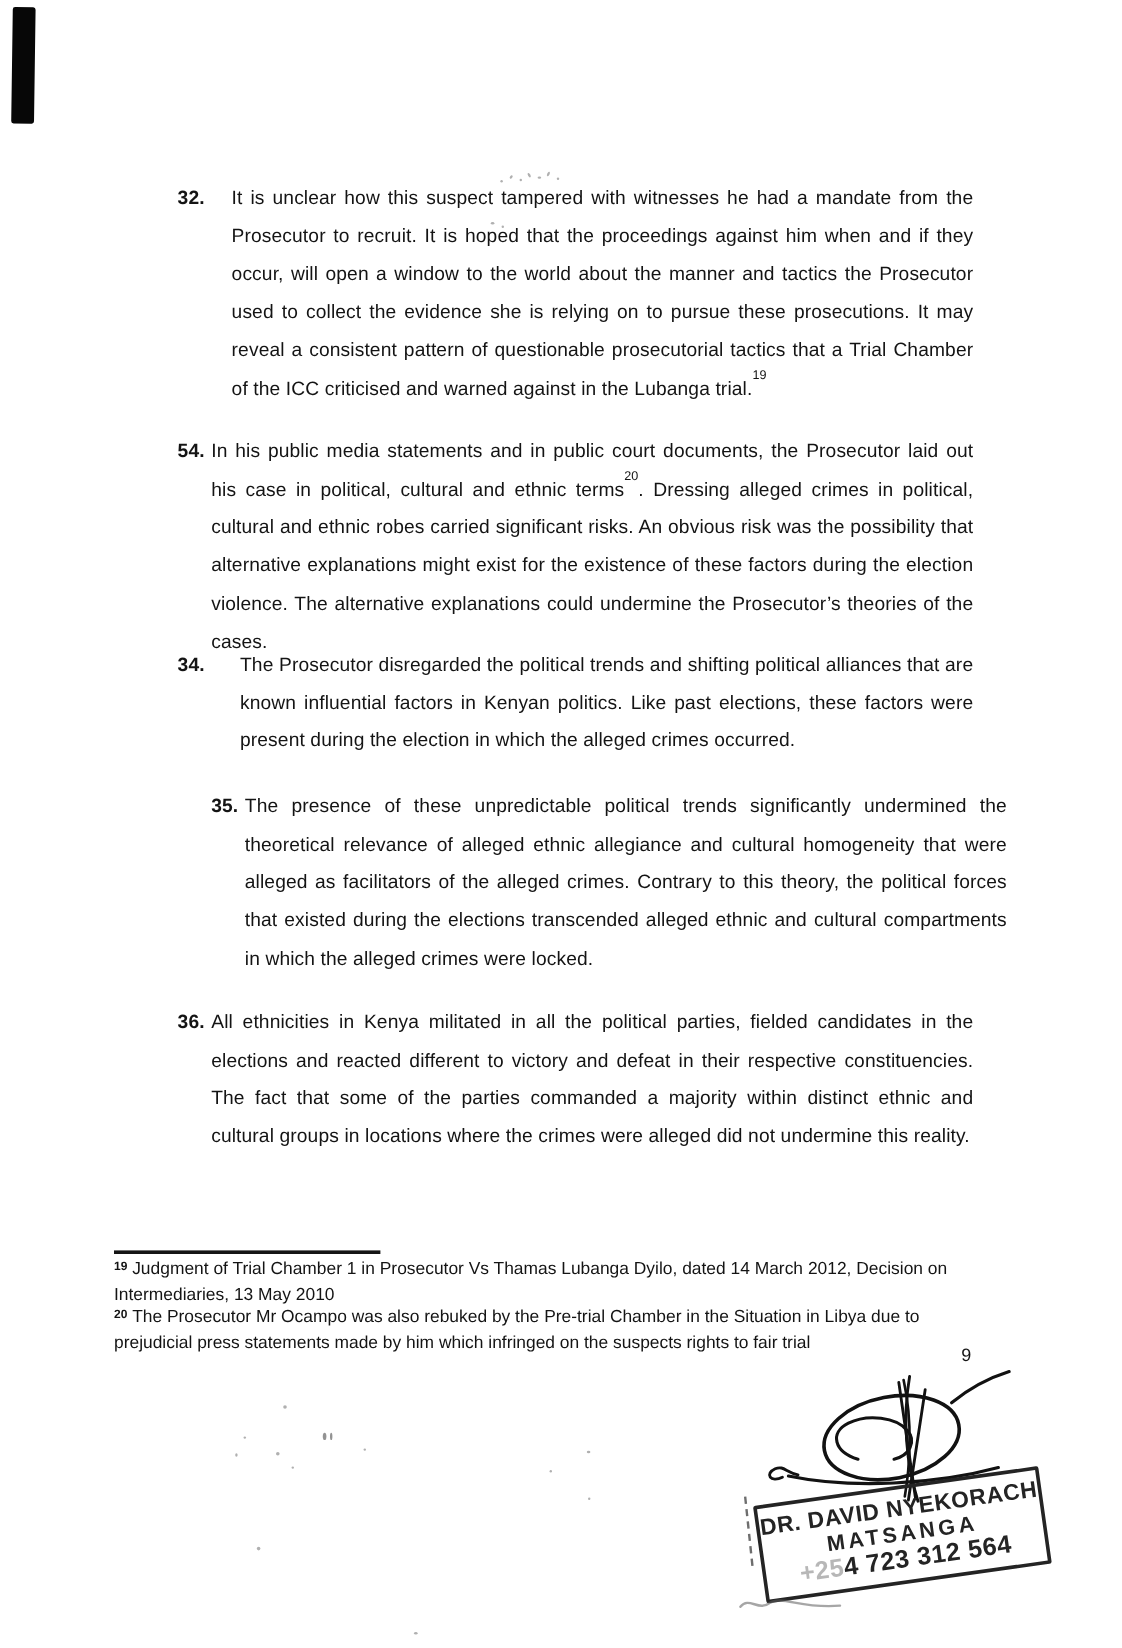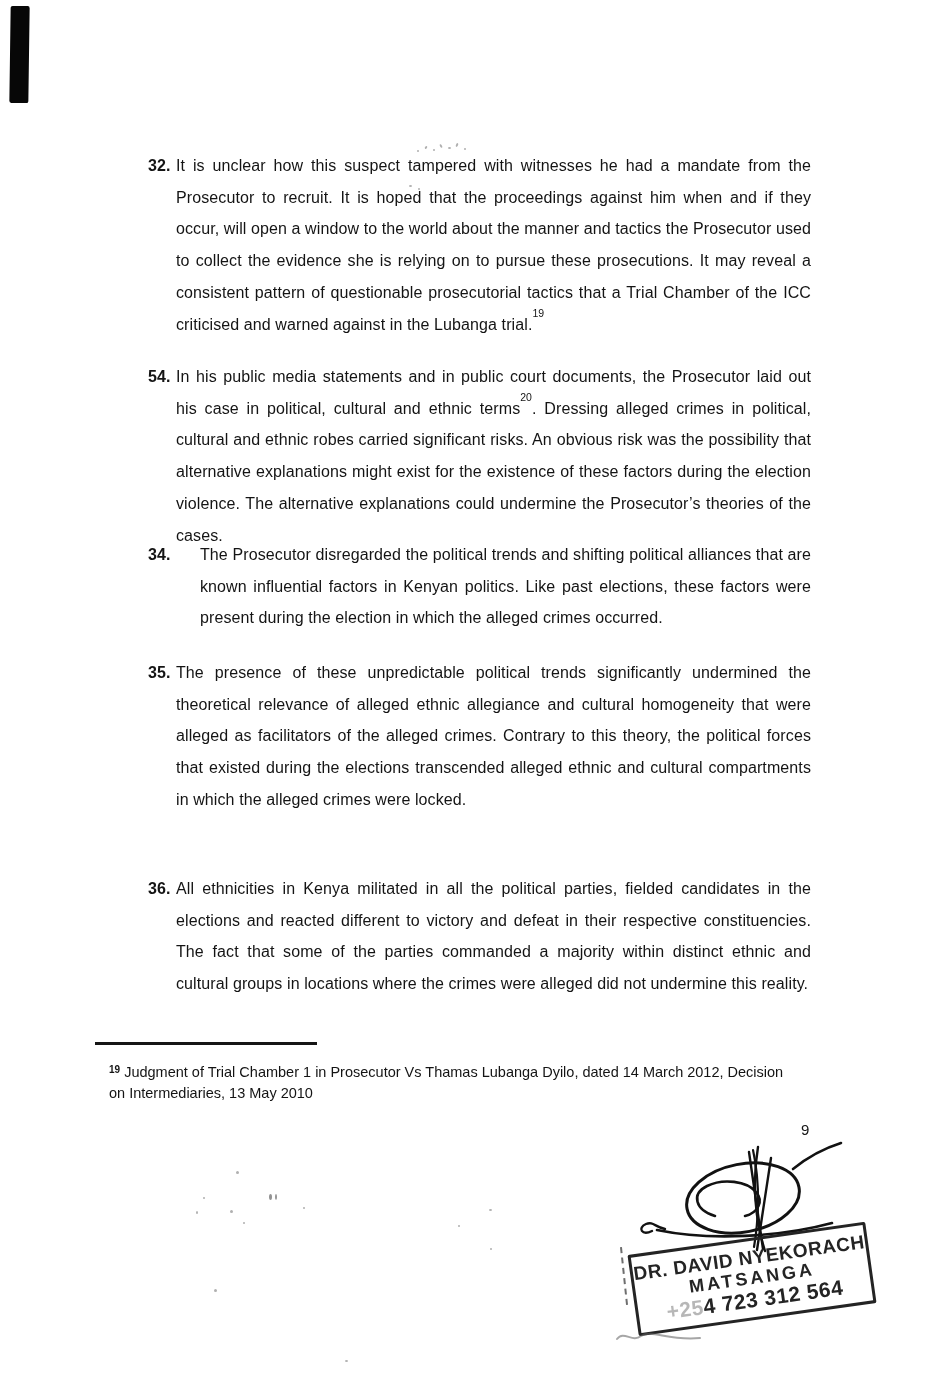--- a/index.html
+++ b/index.html
@@ -19,21 +19,21 @@
     font-size:16px;line-height:31.7px;text-align:justify;
     letter-spacing:.1px;
   }
   .para .num{flex:0 0 28px;font-weight:bold;}
   .para .txt{flex:1;}
   .para sup, .fn sup{font-size:10.5px;line-height:0;position:relative;top:-6px;letter-spacing:0;}
 
   
   .fnsep{position:absolute;left:95px;top:1042px;width:222px;height:3px;background:#151515;}
   .footnotes{position:absolute;left:95px;top:1049px;width:712px;font-size:14.5px;line-height:19.6px;text-align:left;}
-  .fn{margin:14px;}
+  .fn{margin:0;}
   .fn .fnm{font-size:10px;position:relative;top:-4px;margin-right:4px;font-weight:bold;}
 
   .pagenum{position:absolute;left:801px;top:1121px;font-size:15px;}
 
   
   .stamp{
     position:absolute;left:632px;top:1238px;width:234px;height:76px;
     border:3.5px solid #242424;border-radius:2px;
     transform:rotate(-8deg);
     display:flex;flex-direction:column;align-items:center;justify-content:center;
@@ -64,53 +64,56 @@
     <div class="speck" style="left:440px;top:144px;width:2px;height:4px;transform:rotate(-30deg);"></div>
     <div class="speck" style="left:448px;top:147px;width:3px;height:2px;"></div>
     <div class="speck" style="left:456px;top:143px;width:2px;height:4px;transform:rotate(25deg);"></div>
     <div class="speck" style="left:464px;top:148px;width:2px;height:2px;"></div>
     <div class="speck" style="left:409px;top:185px;width:3px;height:2px;"></div>
     <div class="speck" style="left:418px;top:188px;width:2px;height:2px;"></div>
   </div>
 
   <div id="para-host">
 
-      <div class="para" style="top: 150px;">
+      <div class="para" style="top: 150px; gap: 17px;">
         <span class="num">32.</span>
         <span class="txt">It is unclear how this suspect tampered with witnesses he had a mandate from the Prosecutor to recruit. It is hoped that the proceedings against him when and if they occur, will open a window to the world about the manner and tactics the Prosecutor used to collect the evidence she is relying on to pursue these prosecutions. It may reveal a consistent pattern of questionable prosecutorial tactics that a Trial Chamber of the ICC criticised and warned against in the Lubanga trial.<sup>19</sup></span>
       </div>
 
       <div class="para" style="top: 361px;">
         <span class="num">54.</span>
         <span class="txt">In his public media statements and in public court documents, the Prosecutor laid out his case in political, cultural and ethnic terms<sup>20</sup>. Dressing alleged crimes in political, cultural and ethnic robes carried significant risks. An obvious risk was the possibility that alternative explanations might exist for the existence of these factors during the election violence. The alternative explanations could undermine the Prosecutor’s theories of the cases.</span>
       </div>
 
       <div class="para" style="top: 539px; gap: 24px;">
         <span class="num">34.</span>
         <span class="txt">The Prosecutor disregarded the political trends and shifting political alliances that are known influential factors in Kenyan politics. Like past elections, these factors were present during the election in which the alleged crimes occurred.</span>
       </div>
 
-      <div class="para" style="top: 657px;">
+      <div class="para" style="top: 657px; margin-left: 28px;">
         <span class="num">35.</span>
         <span class="txt">The presence of these unpredictable political trends significantly undermined the theoretical relevance of alleged ethnic allegiance and cultural homogeneity that were alleged as facilitators of the alleged crimes. Contrary to this theory, the political forces that existed during the elections transcended alleged ethnic and cultural compartments in which the alleged crimes were locked.</span>
       </div>
 
-      <div class="para" style="top: 837px; margin-top: 36px;">
+      <div class="para" style="top: 837px;">
         <span class="num">36.</span>
         <span class="txt">All ethnicities in Kenya militated in all the political parties, fielded candidates in the elections and reacted different to victory and defeat in their respective constituencies. The fact that some of the parties commanded a majority within distinct ethnic and cultural groups in locations where the crimes were alleged did not undermine this reality.</span>
       </div>
     </div>
 
   <div class="fnsep"></div>
   <div class="footnotes" id="fn-host">
 
       <div class="fn">
         <span class="fnm">19</span><span>Judgment of Trial Chamber 1 in Prosecutor Vs Thamas Lubanga Dyilo, dated 14 March 2012, Decision on Intermediaries, 13 May 2010</span>
       </div>
 
+      <div class="fn">
+        <span class="fnm">20</span><span>The Prosecutor Mr Ocampo was also rebuked by the Pre-trial Chamber in the Situation in Libya due to prejudicial press statements made by him which infringed on the suspects rights to fair trial</span>
+      </div>
     </div>
 
   <div class="pagenum">9</div>
 
   <svg class="sig-svg" width="250" height="125" viewBox="0 0 250 125">
     <g fill="none" stroke="#121212" stroke-width="3" stroke-linecap="round">
       <ellipse cx="118" cy="62" rx="57" ry="34" transform="rotate(-11 118 62)"></ellipse>
       <path d="M 90 80 C 70 74, 66 58, 82 50 C 98 42, 122 45, 131 56 C 139 65, 133 77, 120 80" stroke-width="2.6"></path>
       <path d="M 168 33 C 184 20, 200 12, 216 7" stroke-width="2.6"></path>
       <path d="M 124 16 L 138 113" stroke-width="2.4"></path>

